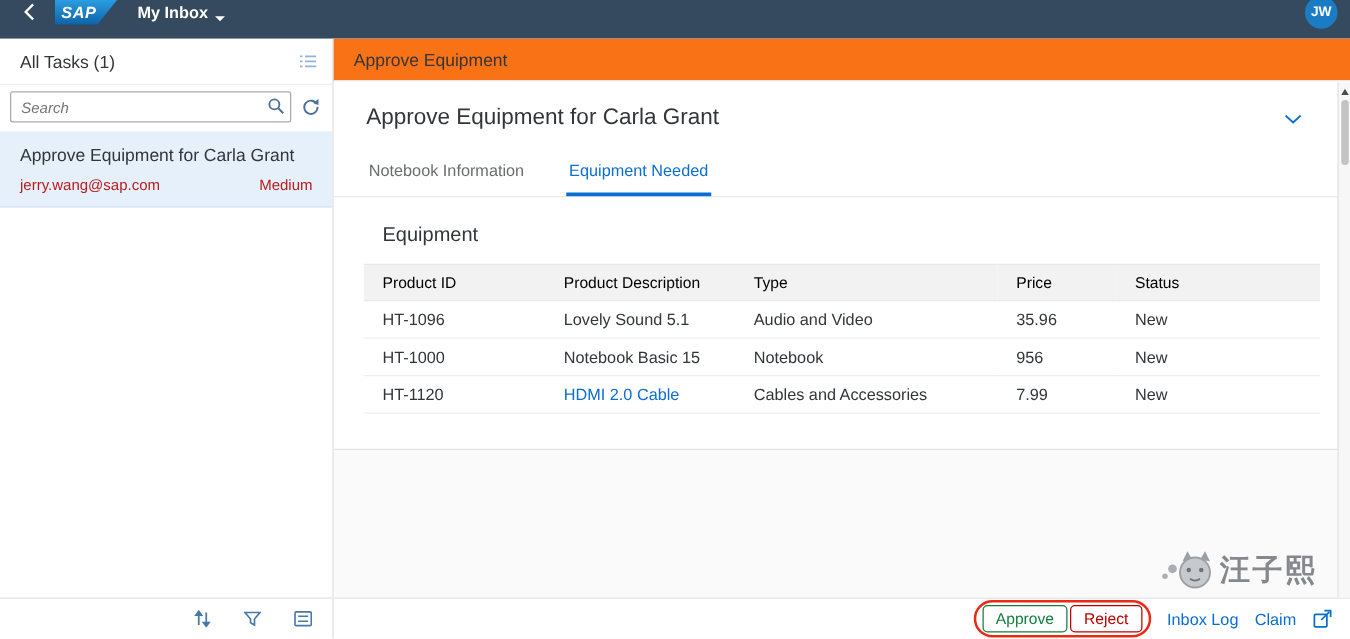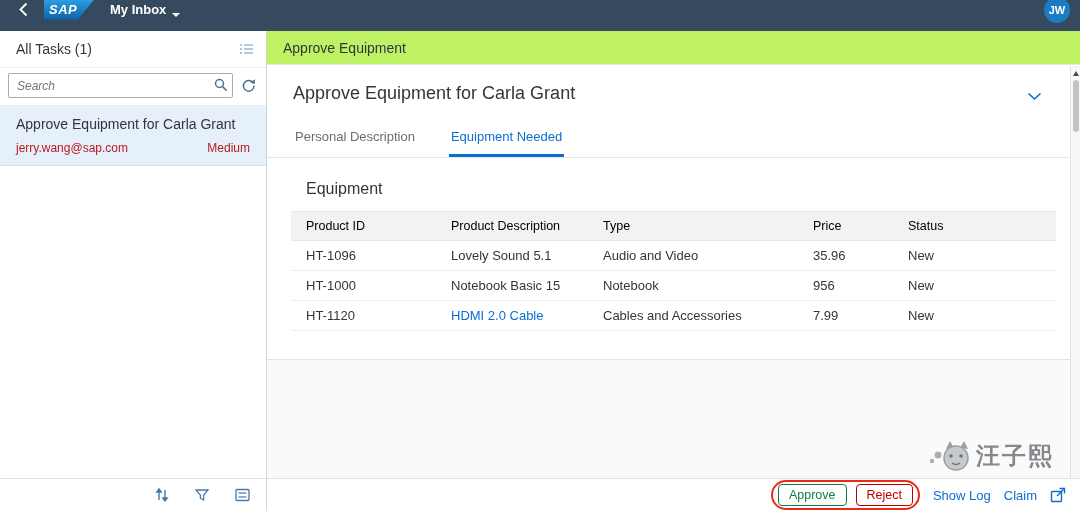--- a/index.html
+++ b/index.html
@@ -32,21 +32,21 @@
   .search-icon-btn { position:absolute; right:5px; top:5px; cursor:pointer; }
   .task-item { background:#e5f0fa; padding:11px 16px 10px; border-bottom:1px solid #d2e3f2; cursor:pointer; }
   .task-title { font-size:14px; color:#32363a; margin-bottom:9px; }
   .task-sub { display:flex; justify-content:space-between; font-size:12px; color:#b91c1c; }
   .sidebar-spacer { flex:1; }
   .sidebar-footer { height:33px; border-top:1px solid #e3e3e3; display:flex; align-items:center; justify-content:flex-end; gap:26px; padding:0 16px; }
   .side-tool { cursor:pointer; display:flex; align-items:center; }
 
   
   .main { flex:1; display:flex; flex-direction:column; background:#fafafa; position:relative; min-width:0; }
-  .page-header { height:34px; flex:0 0 34px; background:#bef264; display:flex; align-items:center; padding:4px 16px;
+  .page-header { height:34px; flex:0 0 34px; background:#f97316; display:flex; align-items:center; padding:4px 16px;
     font-size:14px; color:#32363a; border-bottom:1px solid #e6e6e6; box-shadow:0 1px 2px rgba(0,0,0,.04); }
   .object-header { background:#fff; padding:18px 26px 0 26px; }
   .title-row { display:flex; align-items:flex-start; justify-content:space-between; }
   .object-title { font-size:18px; font-weight:400; color:#32363a; }
   .collapse-btn { cursor:pointer; padding:4px 6px; margin-right:6px; }
   .tabs { display:flex; gap:32px; margin-top:20px; border-bottom:1px solid #e5e5e5; margin-left:-26px; margin-right:-26px; padding:0 26px; }
   .tab { font-size:13px; color:#6a6d70; padding:0 2px 10px; border-bottom:3px solid transparent; cursor:pointer; }
   .tab.active { color:#0a6ed1; border-bottom-color:#0a6ed1; }
 
   .panel { background:#fff; padding:16px 24px 28px; border-bottom:1px solid #e3e3e3; }
@@ -55,21 +55,21 @@
   table.equip th { background:#f2f2f2; font-weight:400; font-size:12.5px; color:#000000; text-align:left;
     padding:7px 15px; border-top:1px solid #e8e8e8; border-bottom:1px solid #e8e8e8; }
   table.equip td { font-size:13px; color:#32363a; padding:7px 15px; border-bottom:1px solid #efefef; background:#fff; }
   table.equip .right { text-align:left; }
   table.equip .cell-link { color:#0a6ed1; }
   th.c1 { width:145px; } th.c2 { width:152px; } th.c3 { width:210px; } th.c4 { width:95px; } th.c5 { width:auto; }
 
   .main-spacer { flex:1; background:#fafafa; }
   .footer-bar { height:33px; flex:0 0 33px; background:#fff; border-top:1px solid #e3e3e3; display:flex; align-items:center;
     justify-content:flex-end; gap:13px; padding:0 14px; }
-  .annotation { display:flex; align-items:flex-start; gap:9px; border:2.5px solid #ea2a15; border-radius:15px; padding:2px 5px; }
+  .annotation { display:flex; align-items:flex-start; gap:2px; border:2.5px solid #ea2a15; border-radius:15px; padding:2px 5px; }
   .btn { height:22px; padding:0 10px; background:#fff; border-radius:4px; font-size:12.5px; font-family:inherit; cursor:pointer; }
   .btn-approve { border:1px solid #107e3e; color:#107e3e; }
   .btn-reject  { border:1px solid #bb0000; color:#bb0000; }
   .footer-link { font-size:13px; color:#0a6ed1; cursor:pointer; text-decoration:none; }
   .open-icon-btn { cursor:pointer; display:flex; align-items:center; }
 
   
   .scrollbar { position:absolute; top:35px; bottom:33px; right:0; width:10px; background:#f7f7f7; border-left:1px solid #e3e3e3; }
   .sb-arrow-up { width:0; height:0; border-left:3.5px solid transparent; border-right:3.5px solid transparent;
     border-bottom:5px solid #4a4a4a; margin:5px auto 4px; cursor:pointer; }
@@ -182,21 +182,21 @@
       <div class="title-row">
         <h1 class="object-title">Approve Equipment for Carla Grant</h1>
         <span class="collapse-btn">
           <svg width="15" height="9" viewBox="0 0 15 9">
             <polyline points="1.5,1.5 7.5,7 13.5,1.5" fill="none" stroke="#0a6ed1" stroke-width="1.6"></polyline>
           </svg>
         </span>
       </div>
       <nav class="tabs">
         <div class="tab">
-          <span>Personal Description</span>
+          <span>Notebook Information</span>
         </div>
         <div class="tab active">
           <span>Equipment Needed</span>
         </div>
       </nav>
     </div>
 
     <section class="panel">
       <h2 class="section-title">Equipment</h2>
       <table class="equip">
@@ -235,21 +235,21 @@
       </table>
     </section>
 
     <div class="main-spacer"></div>
 
     <footer class="footer-bar">
       <div class="annotation">
         <button class="btn btn-approve">Approve</button>
         <button class="btn btn-reject">Reject</button>
       </div>
-      <a class="footer-link">Show Log</a>
+      <a class="footer-link">Inbox Log</a>
       <a class="footer-link">Claim</a>
       <span class="open-icon-btn">
         <svg width="16" height="16" viewBox="0 0 16 16">
           <rect x="1.5" y="4.5" width="10" height="10" rx="1" fill="none" stroke="#0a6ed1" stroke-width="1.4"></rect>
           <line x1="7" y1="9" x2="13.5" y2="2.5" stroke="#0a6ed1" stroke-width="1.4"></line>
           <polyline points="9.5,1.5 14.5,1.5 14.5,6.5" fill="none" stroke="#0a6ed1" stroke-width="1.4"></polyline>
         </svg>
       </span>
     </footer>
 

